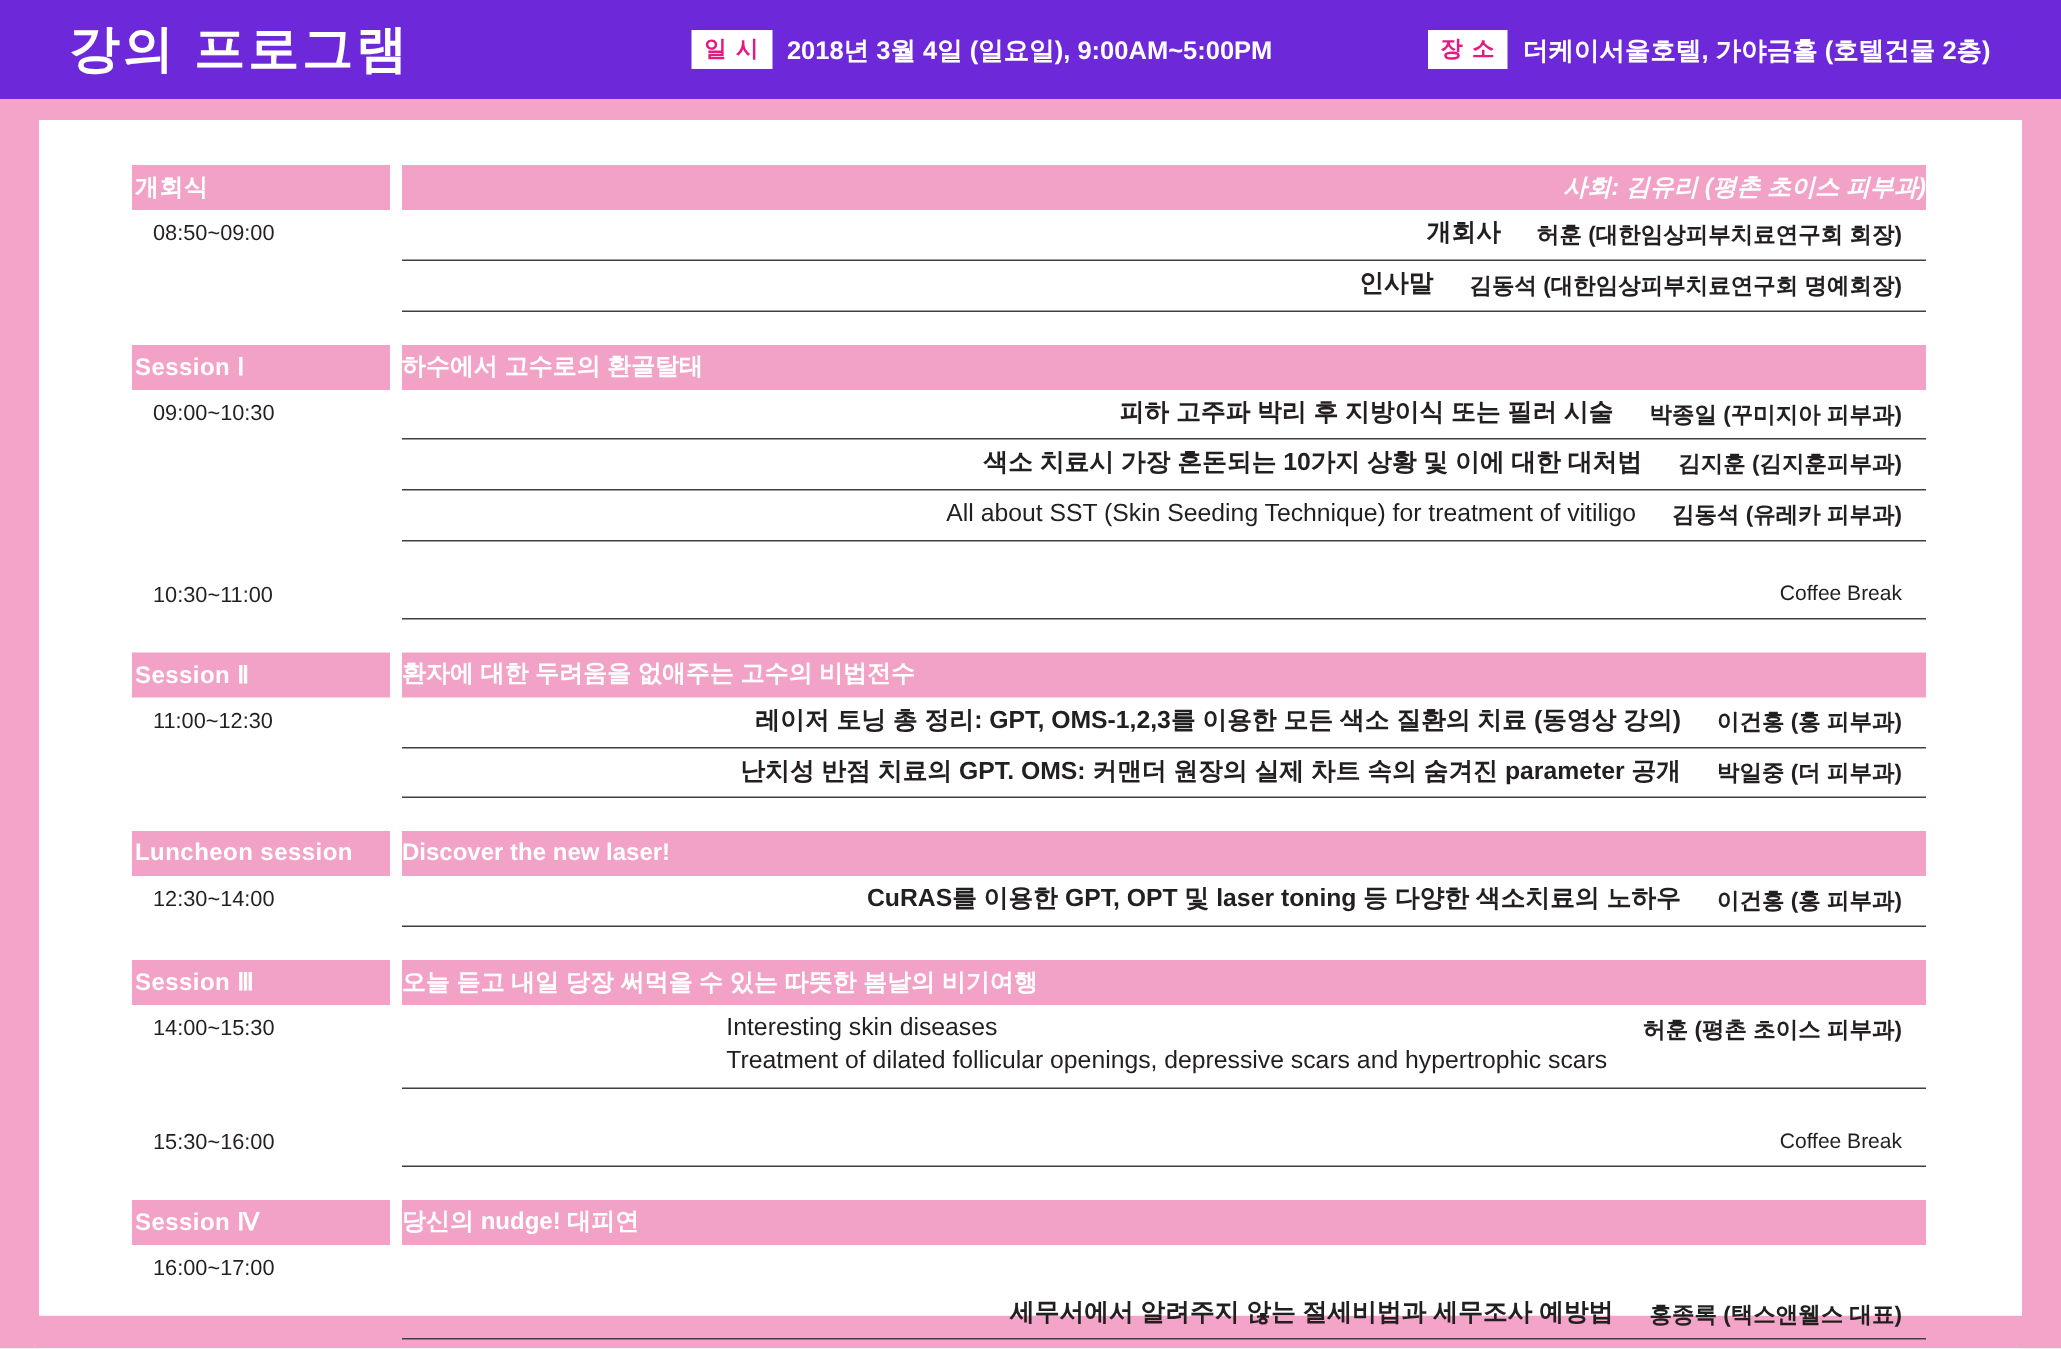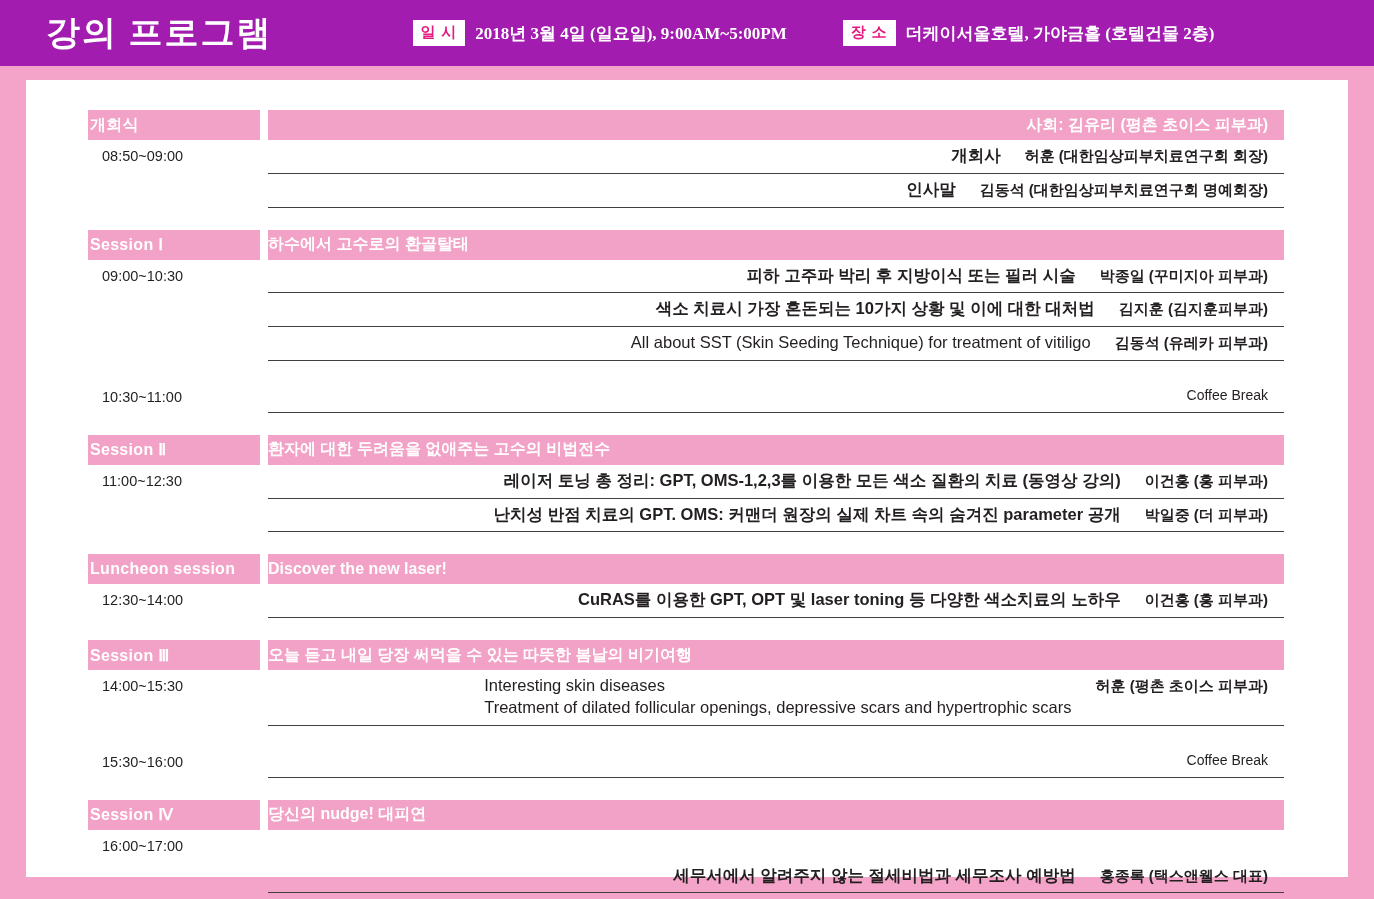--- a/index.html
+++ b/index.html
@@ -13,22 +13,22 @@
     position: relative;
     width: 1374px; height: 899px;
     overflow: hidden;
     background: #ffffff;
   }
 
   
   .header {
     position: absolute; top: 0; left: 0;
     width: 1374px; height: 66px;
-    background: #a21caf;
-    display: flex; align-items: center; font-family: Liberation Serif, serif;
+    background: #6d28d9;
+    display: flex; align-items: center;
   }
   .header-title {
     color: #ffffff;
     font-size: 34px;
     font-weight: bold;
     letter-spacing: 2px;
     margin-left: 46px;
     white-space: nowrap;
   }
   .header-meta {
@@ -37,20 +37,21 @@
     gap: 10px;
   }
   .chip {
     background: #ffffff;
     color: #e5197f;
     font-size: 15px;
     font-weight: bold;
     padding: 3px 8px 4px 8px;
     letter-spacing: 1px;
     white-space: nowrap;
+    margin-left: 48px;
   }
   .header-text {
     color: #ffffff;
     font-size: 17px;
     font-weight: bold;
     white-space: nowrap;
     text-align: right;
   }
   .header-meta.second { margin-left: 56px; }
 
@@ -121,22 +122,22 @@
     background: #f2a2c6;
     color: #ffffff;
     font-size: 16px;
     font-weight: bold;
     height: 30px;
     display: flex; align-items: center;
     margin-left: 8px;
   }
   .sess-title.right {
     justify-content: flex-end;
-    padding-right: 16px;
     padding-left: 14px;
+    font-style: italic;
   }
   .spacer { height: 22px; }
 
   
   .content-col {
     flex: 1 1 auto;
     margin-left: 8px;
     border-bottom: 1px solid #404040;
     display: flex;
     align-items: flex-start;

